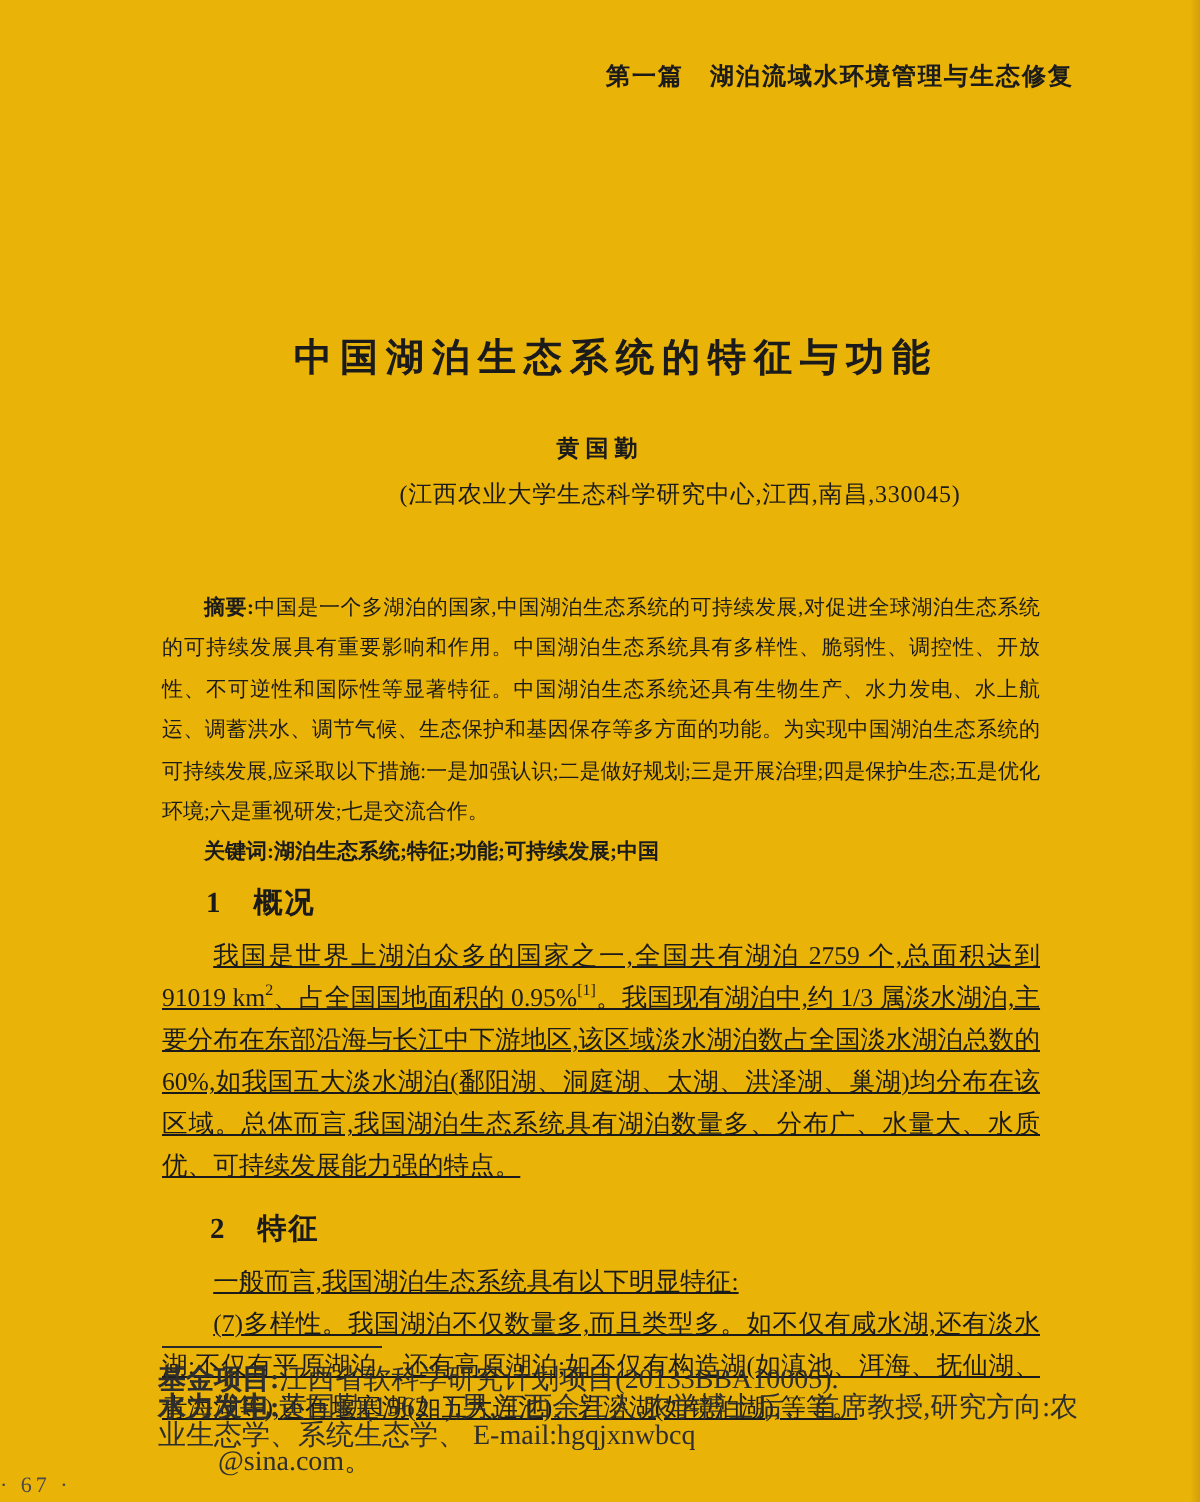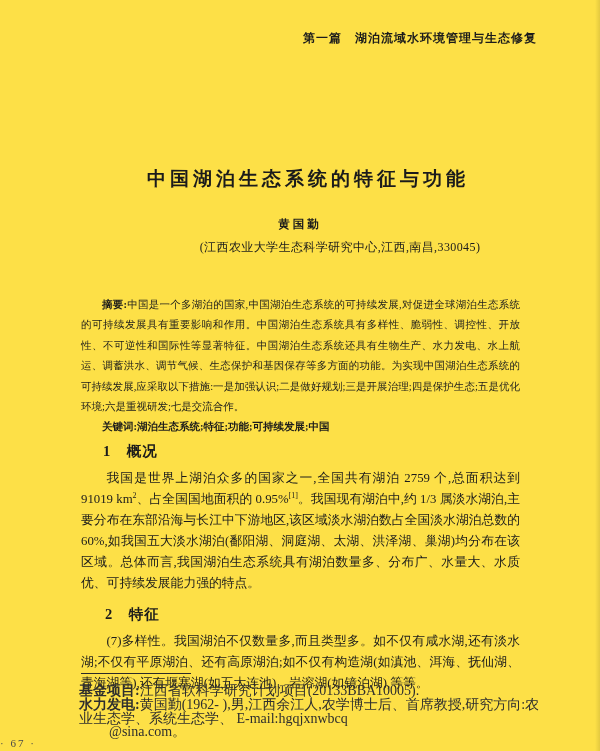--- a/index.html
+++ b/index.html
@@ -1,19 +1,19 @@
 <!DOCTYPE html>
 <html><head>
 <meta charset="utf-8">
 <style>
   * { margin:0; padding:0; box-sizing:border-box; }
   html,body { background:#ffffff; }
   .page {
     position:relative; width:600px; height:751px; margin:0 auto;
-    background:#fde047; overflow:hidden;
+    background:#eab308; overflow:hidden;
     font-family:"Liberation Serif","DejaVu Serif",serif;
     color:#1b1b1b;
   }
   .running-header {
     position:absolute; top:30px; right:63px;
     font-size:12px; font-weight:bold; letter-spacing:1px;
   }
   .paper-title {
     position:absolute; top:166px; left:0; width:100%;
     text-align:center; font-size:19px; font-weight:bold; letter-spacing:4px;padding-left:16px;
@@ -33,21 +33,21 @@
   .abstract .ab-p { text-indent:2em; }
   .abstract .kw-p { text-indent:2em; font-weight:bold; }
   .ab-label { font-weight:bold; }
   .main-col { position:absolute; top:442px; left:81px; width:439px; }
   .sec-heading {
     font-size:14.5px; font-weight:bold; letter-spacing:1px;
     margin:0 0 7px 22px;
   }
   .sec-heading.second { margin-top:11px;margin-left:24px; }
   .main-col p {
-    font-size:12.8px; line-height:21px; text-align:justify; text-indent:2em;
+    font-size:12.8px; line-height:21px; text-align:justify; text-indent:2em;text-decoration:underline;
   }
   sup { font-size:8px; line-height:0; vertical-align:super; }
   .fn-rule {
     position:absolute; top:673px; left:81px; width:110px; height:0;
     border-top:1.6px solid #2a2a2a;
   }
   .footnotes {
     position:absolute; top:684px; left:79px; width:466px;
     font-size:14px; line-height:13.8px; color:#2e2e2e; text-align:left;
   }
@@ -81,20 +81,21 @@
   </div>
 
   <div class="main-col">
 
     <h2 class="sec-heading">1　概况</h2>
 
     <p><span>我国是世界上湖泊众多的国家之一,全国共有湖泊 2759 个,总面积达到 91019 km</span><sup>2</sup><span>、占全国国地面积的 0.95%</span><sup>[1]</sup><span>。我国现有湖泊中,约 1/3 属淡水湖泊,主要分布在东部沿海与长江中下游地区,该区域淡水湖泊数占全国淡水湖泊总数的 60%,如我国五大淡水湖泊(鄱阳湖、洞庭湖、太湖、洪泽湖、巢湖)均分布在该区域。总体而言,我国湖泊生态系统具有湖泊数量多、分布广、水量大、水质优、可持续发展能力强的特点。</span></p>
 
     <h2 class="sec-heading second">2　特征</h2>
 
+    <p>一般而言,我国湖泊生态系统具有以下明显特征:</p>
 
     <p>(7)多样性。我国湖泊不仅数量多,而且类型多。如不仅有咸水湖,还有淡水湖;不仅有平原湖泊、还有高原湖泊;如不仅有构造湖(如滇池、洱海、抚仙湖、青海湖等),还有堰塞湖(如五大连池)、岩溶湖(如镜泊湖),等等。</p>
 
   </div>
 
   <div class="fn-rule"></div>
 
   <div class="footnotes">
     <div><span class="fn-label">基金项目:</span><span>江西省软科学研究计划项目(20133BBA10005).</span></div>
     <div><span class="fn-label">水力发电:</span><span>黄国勤(1962- ),男,江西余江人,农学博士后、首席教授,研究方向:农业生态学、系统生态学、 E-mail:hgqjxnwbcq</span></div>

